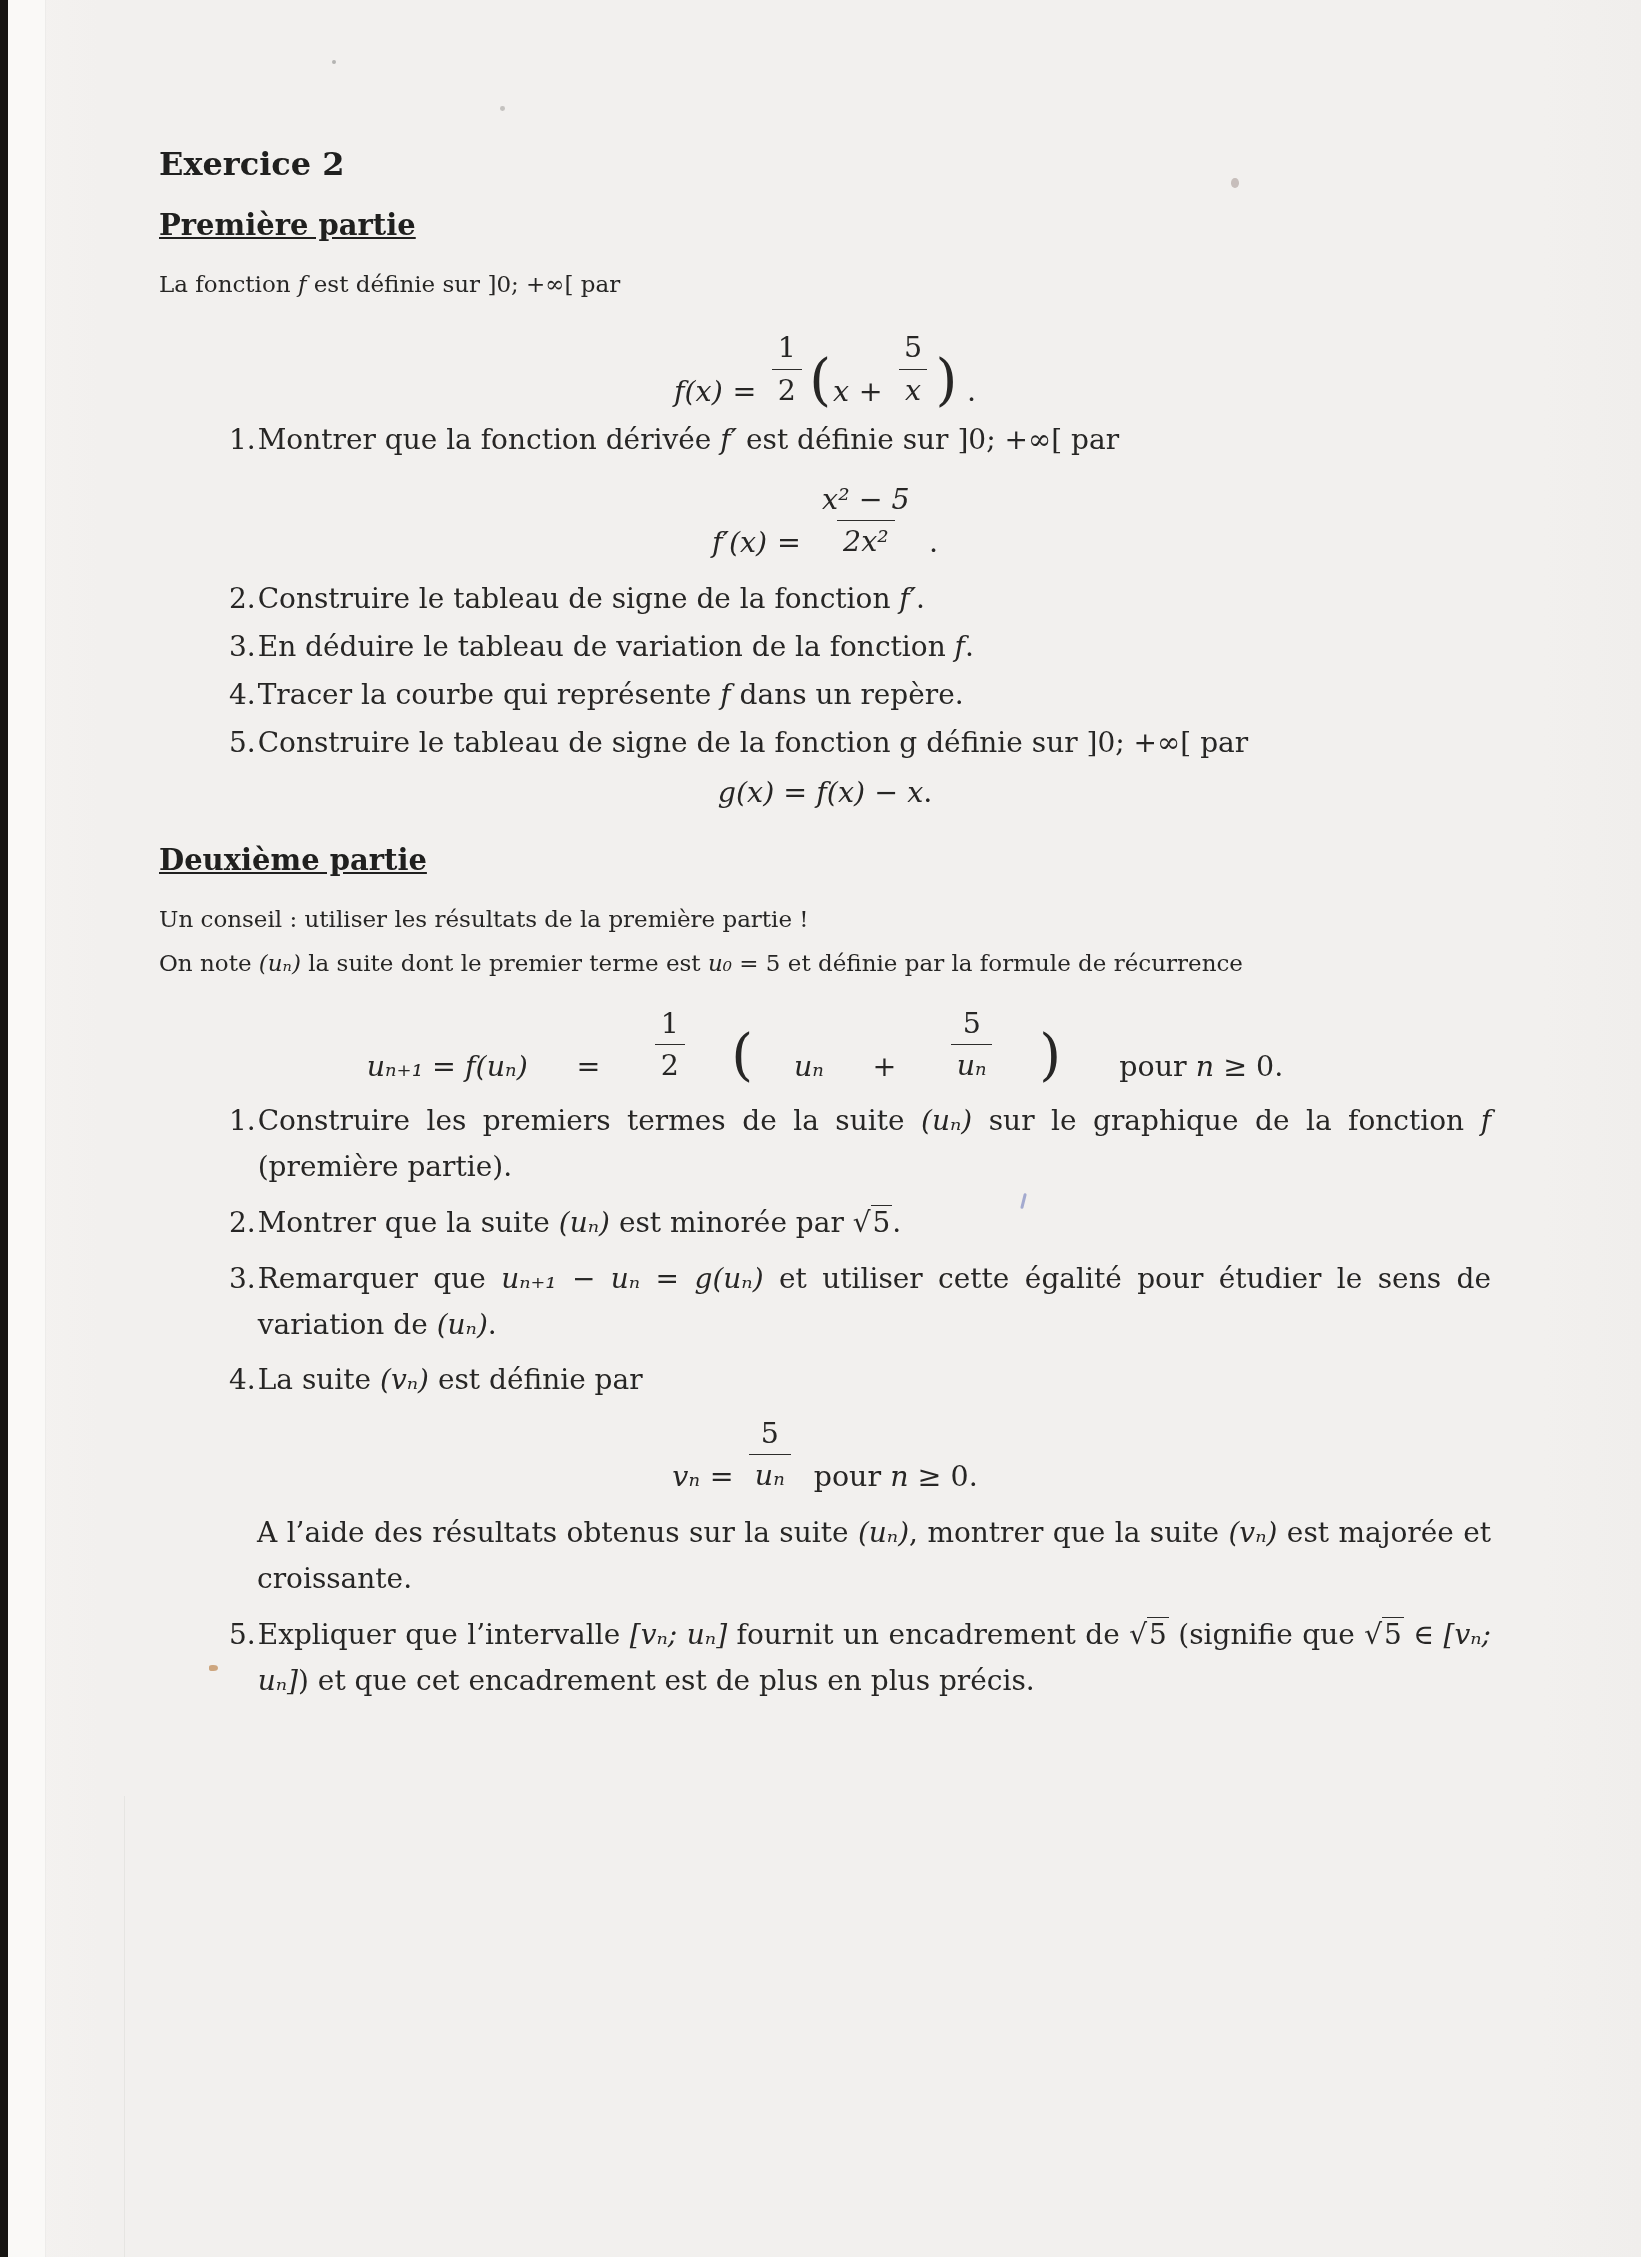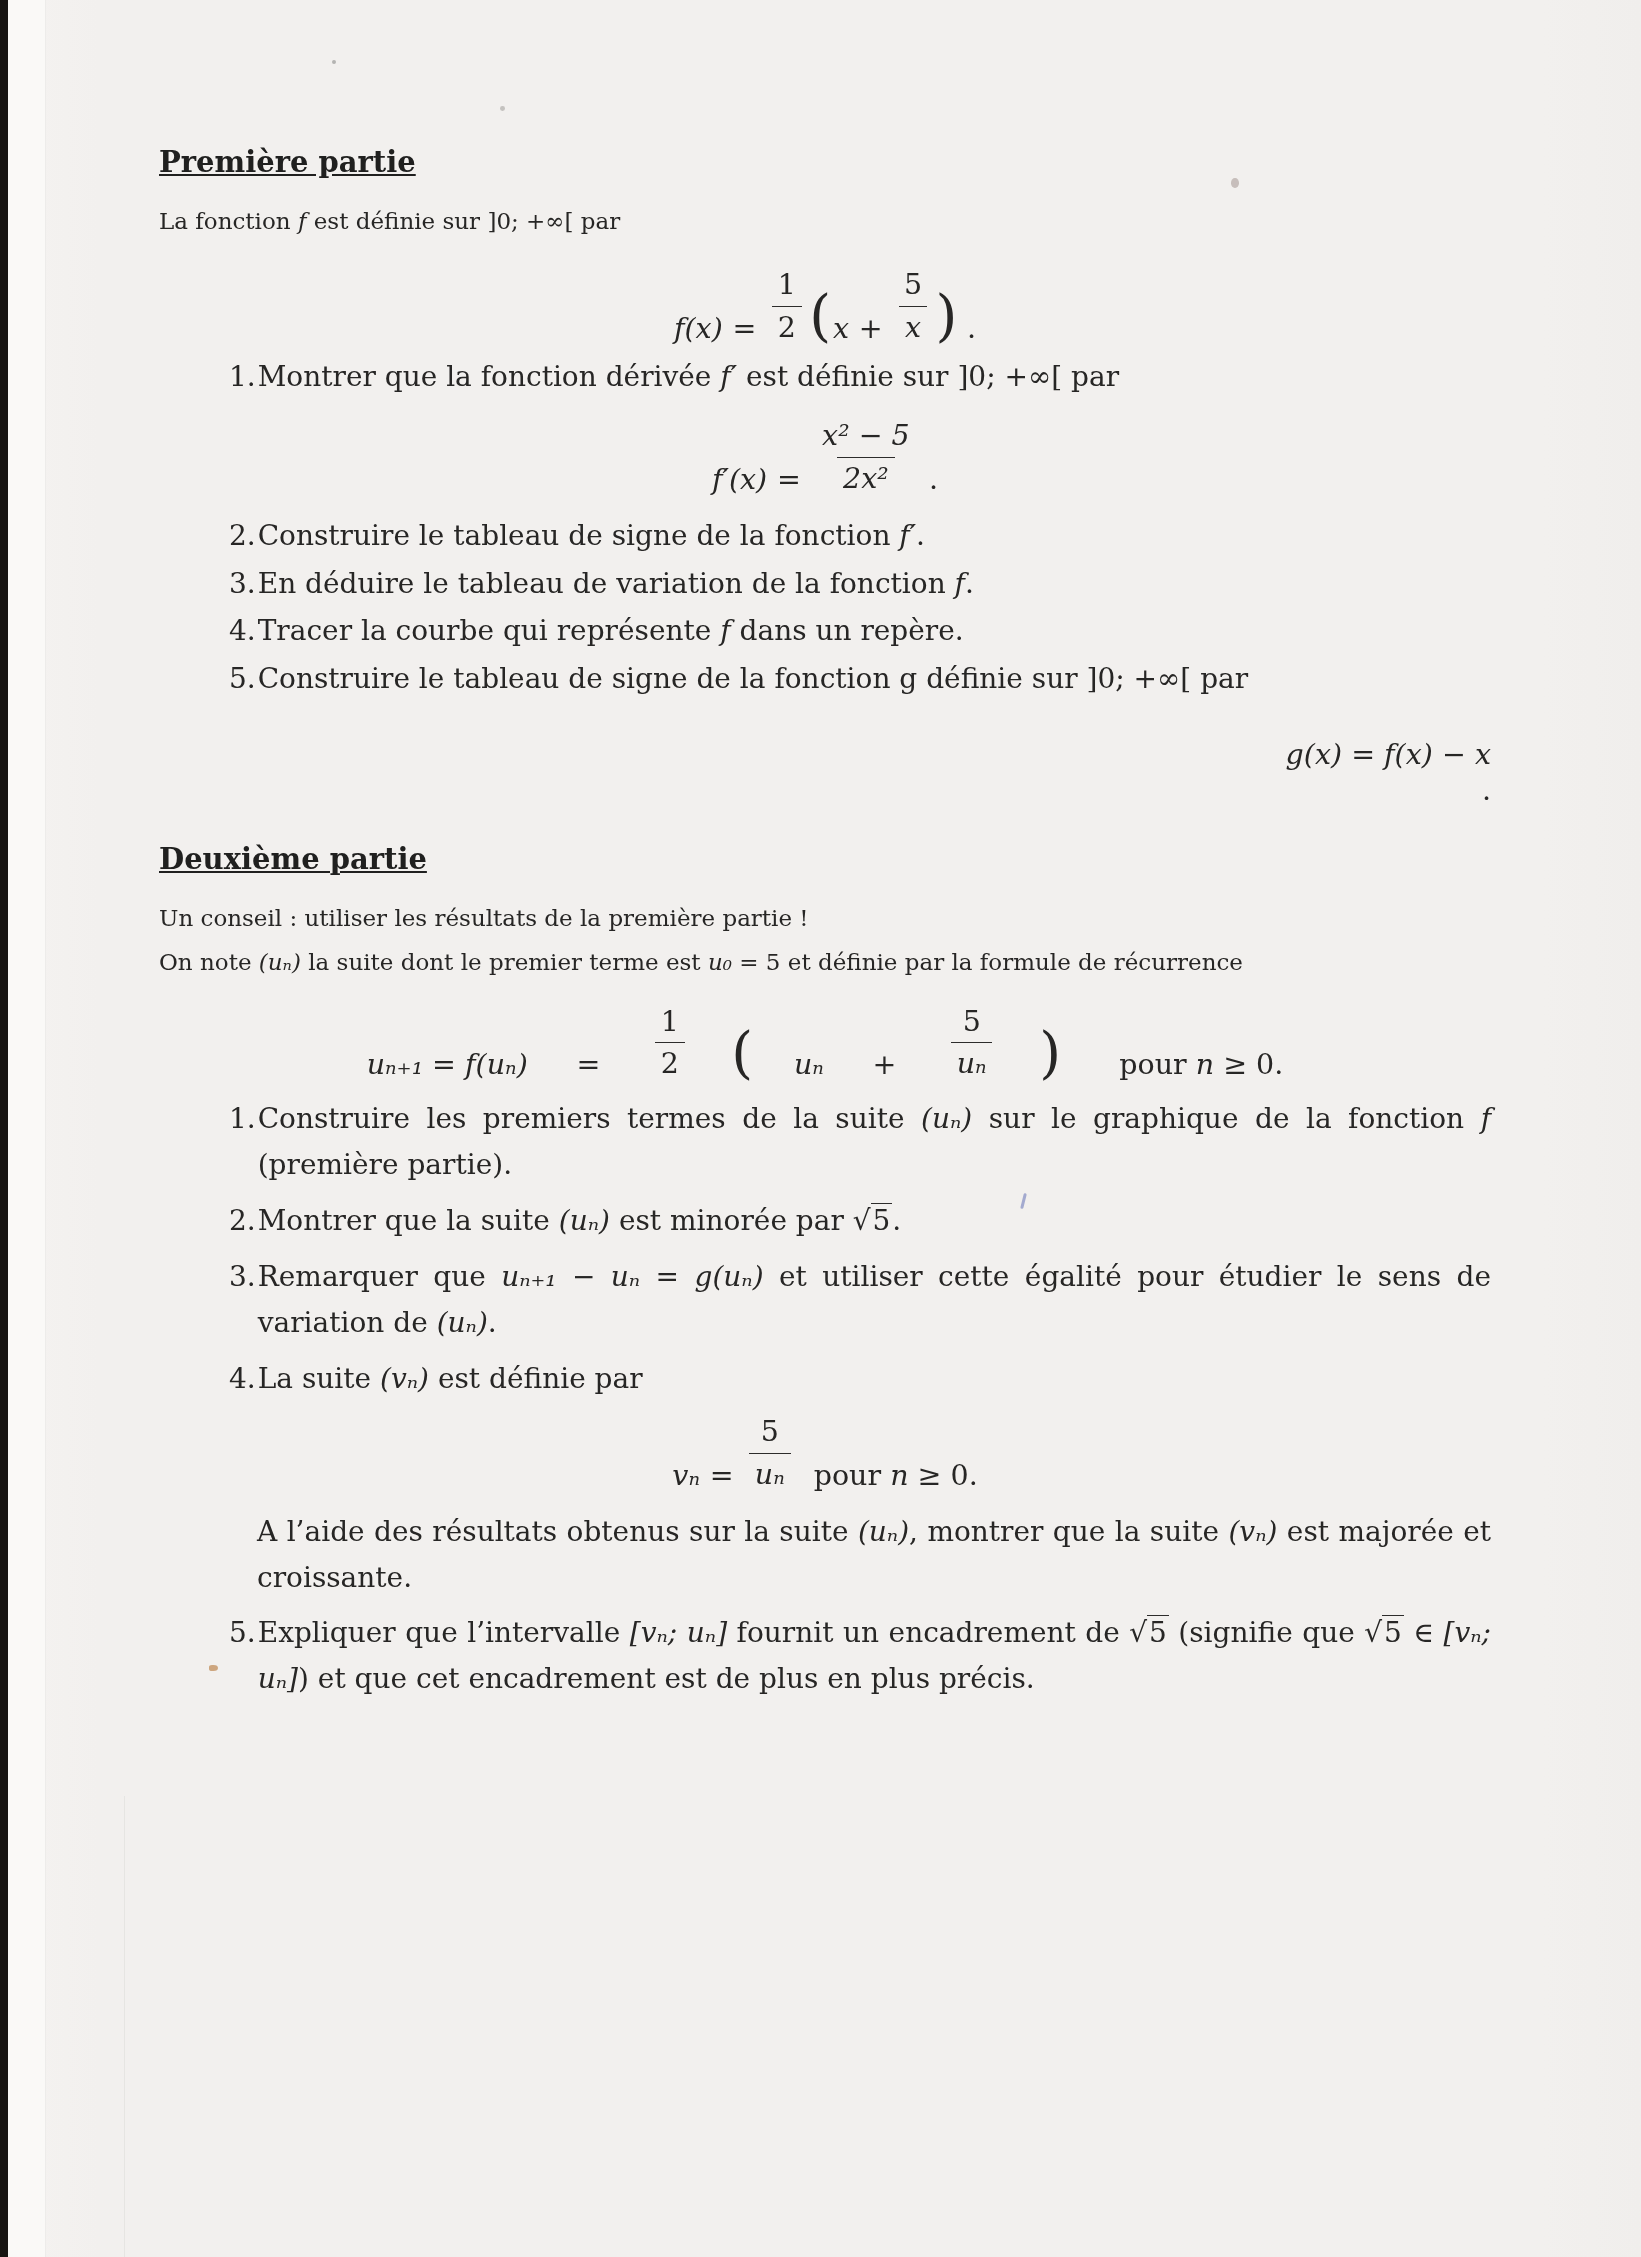--- a/index.html
+++ b/index.html
@@ -56,20 +56,21 @@
   <div class="edge-paper"></div>
   <div class="fold-line"></div>
   <span class="speck s1"></span>
   <span class="speck s2"></span>
   <span class="speck s3"></span>
   <span class="speck s4"></span>
   <span class="penmark"></span>
 
   <div class="content">
 
+    <h1>Exercice 2</h1>
 
     <h2>Première partie</h2>
 
     <p class="body"><span>La fonction </span><span class="mi">f</span><span> est définie sur ]0; +∞[ par</span></p>
 
     <div class="display" style="margin:23px 0 7.7px;">
       <span class="mi">f(x)</span>
       <span class="rel">=</span>
       <span class="frac">
         <span class="num">1</span>
@@ -115,21 +116,21 @@
       <div class="item">
         <span class="no">4.</span>
         <div class="itxt"><span>Tracer la courbe qui représente </span><span class="mi">f</span><span> dans un repère.</span></div>
       </div>
       <div class="item">
         <span class="no">5.</span>
         <div class="itxt"><span>Construire le tableau de signe de la fonction g définie sur ]0; +∞[ par</span></div>
       </div>
     </div>
 
-    <div class="display" style="margin:35px 0 29px;flex-direction:column;">
+    <div class="display" style="margin:9px 0 29px;">
       <span class="mi">g(x) = f(x) − x</span>
         <span>.</span>
     </div>
 
     <h2 class="sp">Deuxième partie</h2>
 
     <p class="body">Un conseil : utiliser les résultats de la première partie !</p>
 
     <p class="body"><span>On note </span><span class="mi">(uₙ)</span><span> la suite dont le premier terme est </span><span class="mi">u₀</span><span> = 5 et définie par la formule de récurrence</span></p>
 

